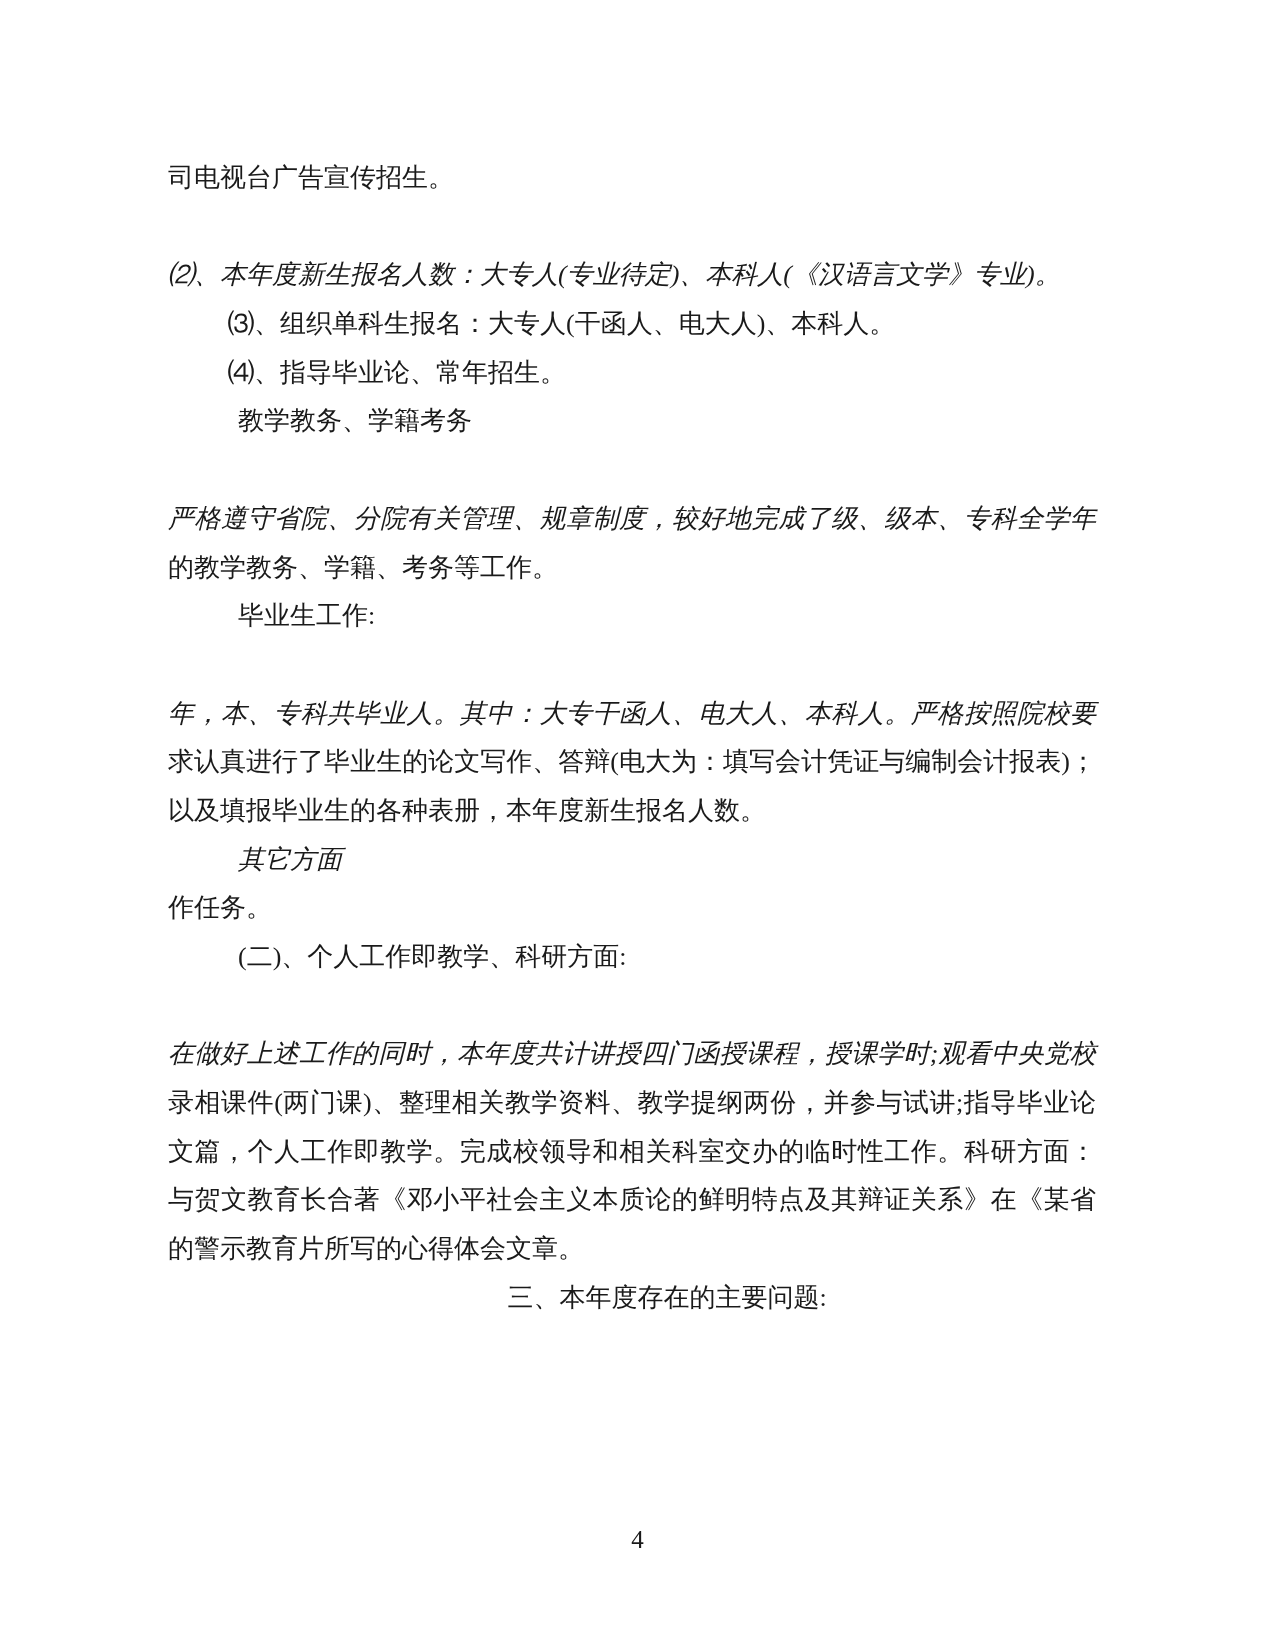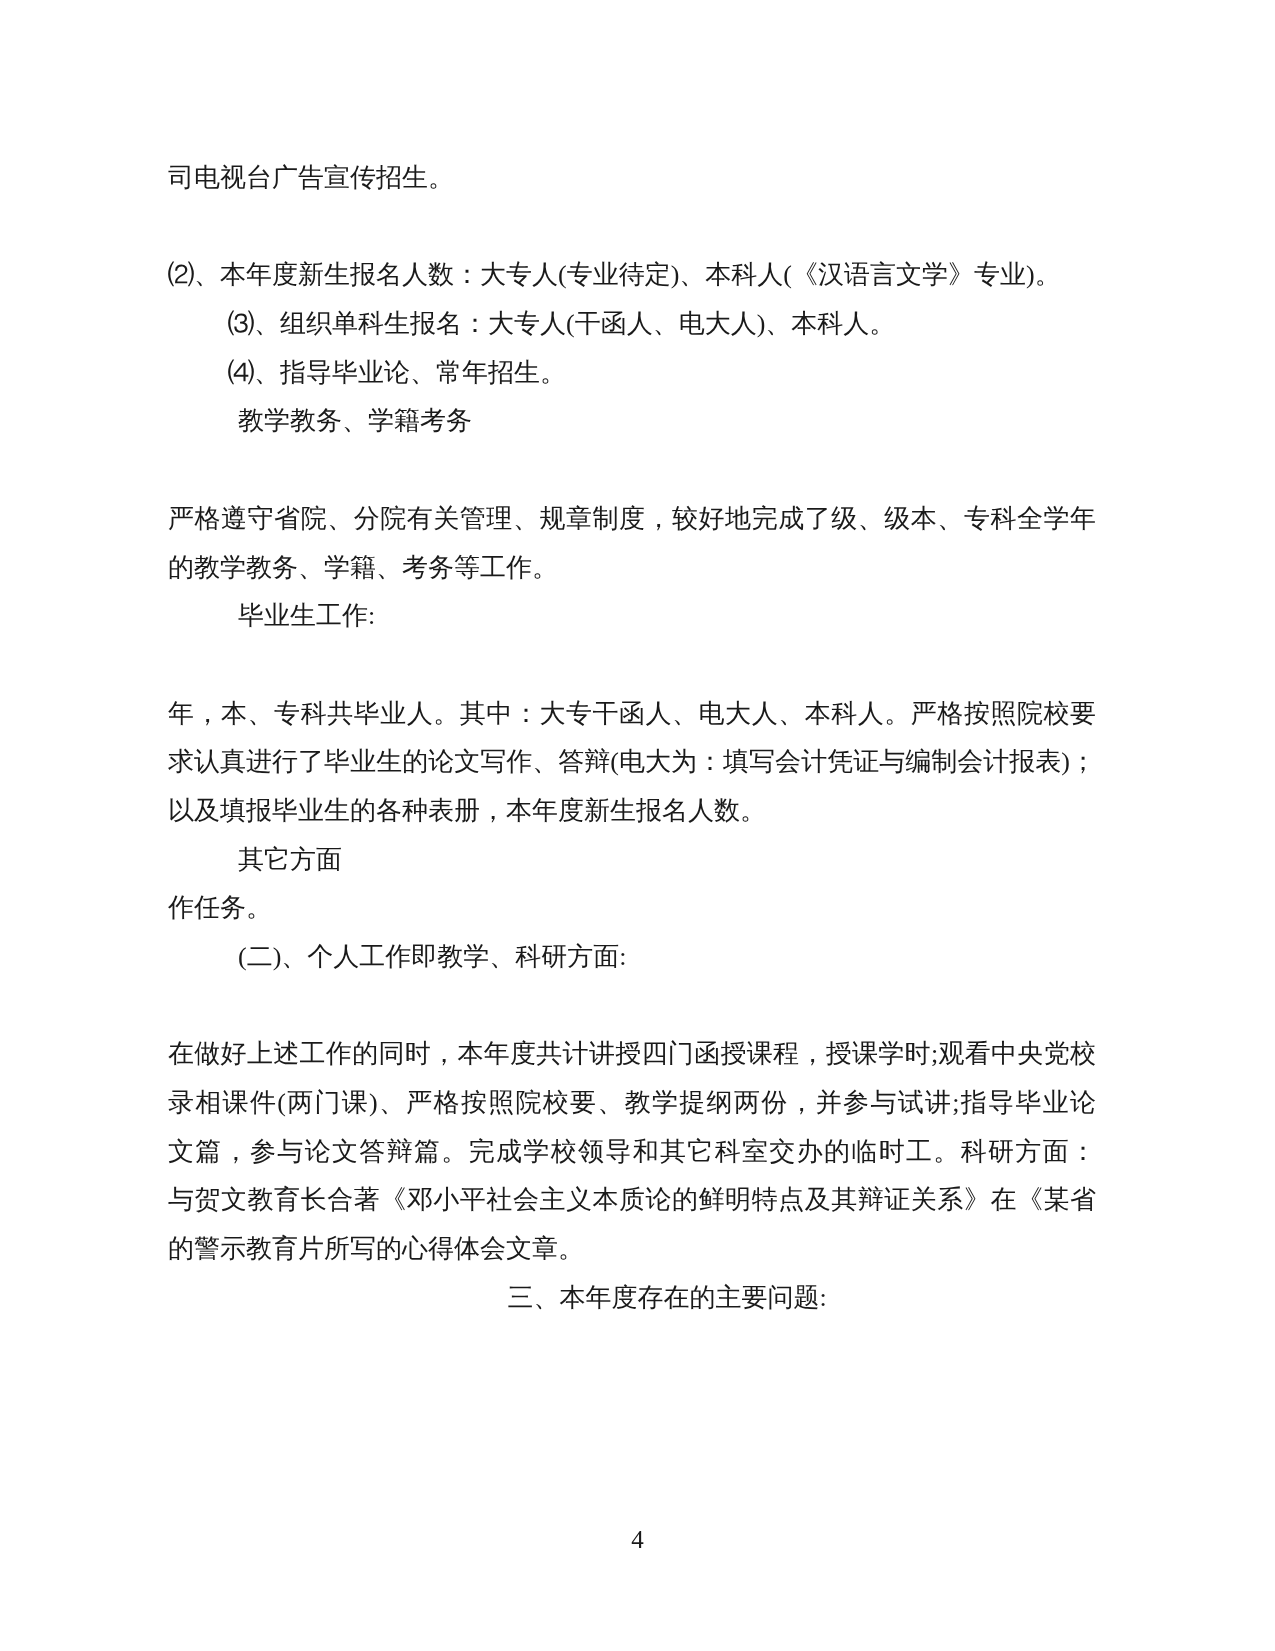--- a/index.html
+++ b/index.html
@@ -28,20 +28,21 @@
     white-space: nowrap;
     text-align: left;
   }
   .line.justify {
     white-space: normal;
     text-align: justify;
     text-align-last: justify;
   }
   .line.gap {
     margin-top: 48.7px;
+    font-style: italic;
   }
   .page-number {
     position: absolute;
     top: 1516px;
     left: 0;
     right: 0;
     height: 48.7px;
     line-height: 48.7px;
     text-align: center;
     font-size: 25px;
@@ -56,24 +57,24 @@
     <div class="line gap">⑵、本年度新生报名人数：大专人(专业待定)、本科人(《汉语言文学》专业)。</div>
     <div class="line" style="padding-left: 60px;">⑶、组织单科生报名：大专人(干函人、电大人)、本科人。</div>
     <div class="line" style="padding-left: 60px;">⑷、指导毕业论、常年招生。</div>
     <div class="line" style="padding-left: 70px;">教学教务、学籍考务</div>
     <div class="line justify gap">严格遵守省院、分院有关管理、规章制度，较好地完成了级、级本、专科全学年</div>
     <div class="line">的教学教务、学籍、考务等工作。</div>
     <div class="line" style="padding-left: 70px;">毕业生工作:</div>
     <div class="line justify gap">年，本、专科共毕业人。其中：大专干函人、电大人、本科人。严格按照院校要</div>
     <div class="line justify">求认真进行了毕业生的论文写作、答辩(电大为：填写会计凭证与编制会计报表)；</div>
     <div class="line">以及填报毕业生的各种表册，本年度新生报名人数。</div>
-    <div class="line" style="padding-left: 70px;">其它方面</div>
+    <div class="line" style="padding-left: 70px; font-style: italic;">其它方面</div>
     <div class="line">作任务。</div>
     <div class="line" style="padding-left: 70px;">(二)、个人工作即教学、科研方面:</div>
     <div class="line justify gap">在做好上述工作的同时，本年度共计讲授四门函授课程，授课学时;观看中央党校</div>
-    <div class="line justify">录相课件(两门课)、严格按照院校要、教学提纲两份，并参与试讲;指导毕业论</div>
-    <div class="line justify">文篇，参与论文答辩篇。完成学校领导和其它科室交办的临时工。科研方面：</div>
+    <div class="line justify">录相课件(两门课)、整理相关教学资料、教学提纲两份，并参与试讲;指导毕业论</div>
+    <div class="line justify">文篇，个人工作即教学。完成校领导和相关科室交办的临时性工作。科研方面：</div>
     <div class="line justify">与贺文教育长合著《邓小平社会主义本质论的鲜明特点及其辩证关系》在《某省</div>
     <div class="line">的警示教育片所写的心得体会文章。</div>
     <div class="line" style="padding-left: 70px; text-align: center;">三、本年度存在的主要问题:</div>
   </div>
 
 <div class="page-number">4</div>
 
 </body></html>

